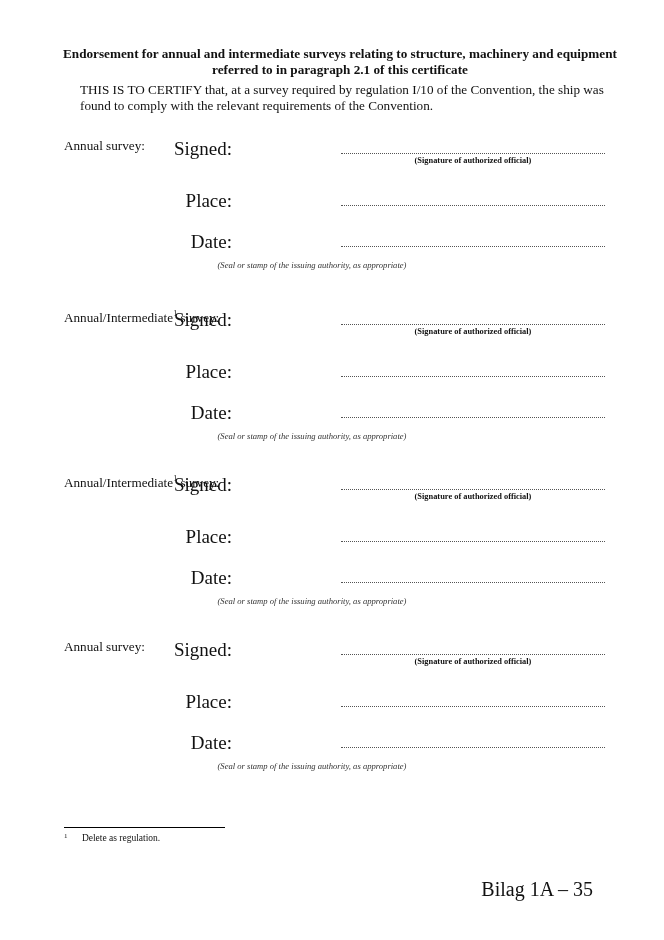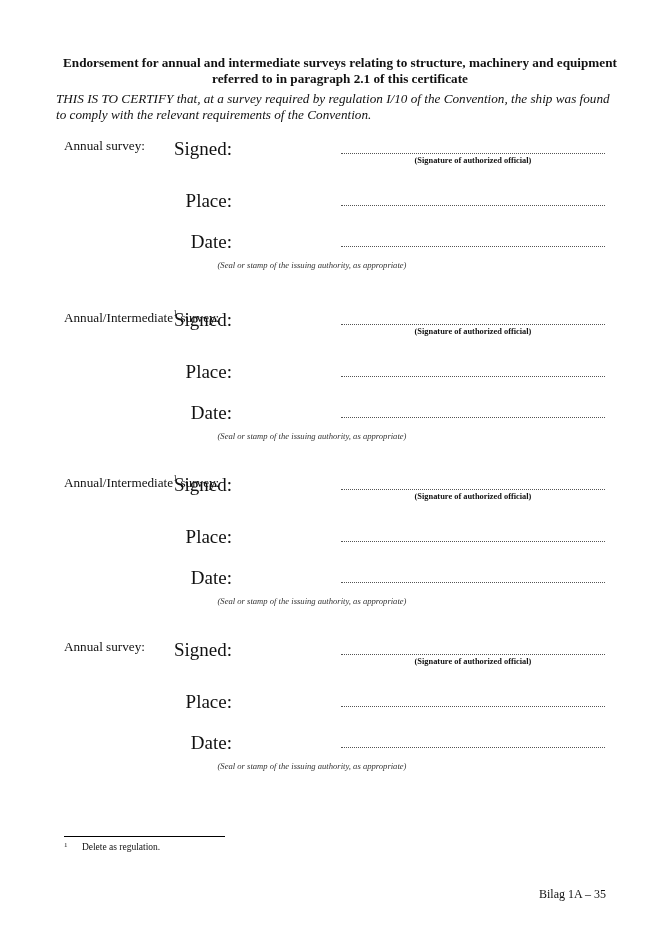--- a/index.html
+++ b/index.html
@@ -1,32 +1,32 @@
 <!DOCTYPE html>
 <html><head>
 <meta charset="utf-8">
 <style>
   html, body { margin: 0; padding: 0; background: #ffffff; }
   body { width: 664px; height: 940px; position: relative; overflow: hidden;
          font-family: "Liberation Serif", serif; color: #111; }
-  .abs { position: absolute; margin-top: 9px; }
+  .abs { position: absolute; }
   .title { left: 60px; width: 560px; top: 46px; text-align: center; font-weight: bold;
            font-size: 13.2px; line-height: 16px; }
-  .intro { left: 56px; width: 556px; top: 82px; font-size: 13.2px; line-height: 16px; font-style: italic; }
+  .intro { left: 80px; width: 556px; top: 82px; font-size: 13.2px; line-height: 16px; }
   .block { position: absolute; left: 0; width: 548px; height: 140px; }
   .survey-label { position: absolute; left: 64px; top: 0; font-size: 13.2px; }
   .survey-label sup { font-size: 8px; vertical-align: 6px; }
   .field-label { position: absolute; right: 316px; font-size: 19px; text-align: right; }
   .dots { position: absolute; left: 341px; width: 264px; border-bottom: 1px dotted #555; height: 1px; }
   .sig-caption { position: absolute; left: 341px; width: 264px; text-align: center; font-size: 8.4px; font-weight: bold; }
   .seal { position: absolute; left: 180px; width: 264px; text-align: center; font-size: 8.6px; font-style: italic; color: #333; }
   .fn-rule { left: 64px; top: 827px; width: 161px; border-top: 1px solid #000; }
   .fn { left: 64px; top: 832px; font-size: 9.5px; }
   .fn .num { font-size: 7px; vertical-align: 3px; margin-right: 12px; }
-  .page-no { right: 58px; top: 878px; font-size: 12px; }
+  .page-no { right: 71px; top: 878px; font-size: 20px; }
 </style>
 </head>
 <body>
 
 <div class="abs title">Endorsement for annual and intermediate surveys relating to structure, machinery and equipment referred to in paragraph 2.1 of this certificate</div>
 <div class="abs intro">THIS IS TO CERTIFY that, at a survey required by regulation I/10 of the Convention, the ship was found to comply with the relevant requirements of the Convention.</div>
 
 <div class="block" style="top:138px;">
   <div class="survey-label"><span>Annual survey:</span></div>
   <div class="field-label" style="top:0;">Signed:</div>

